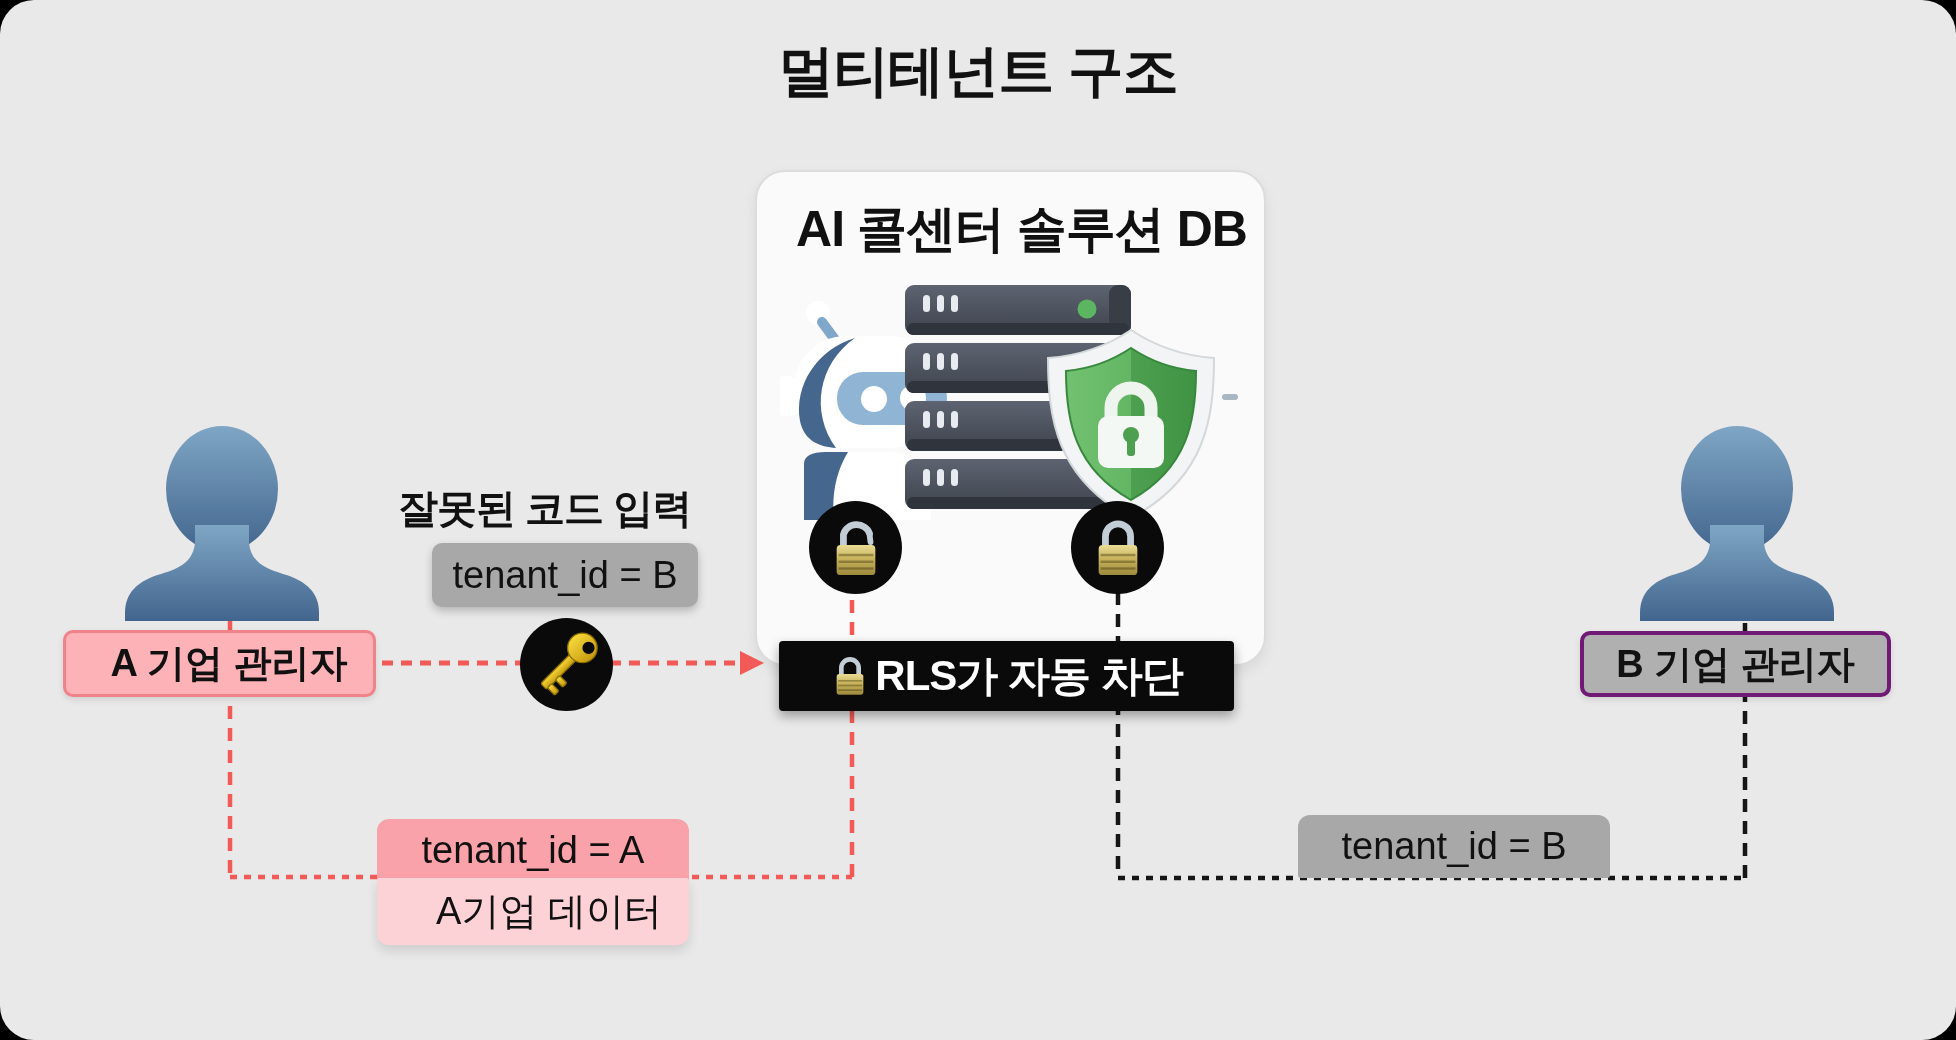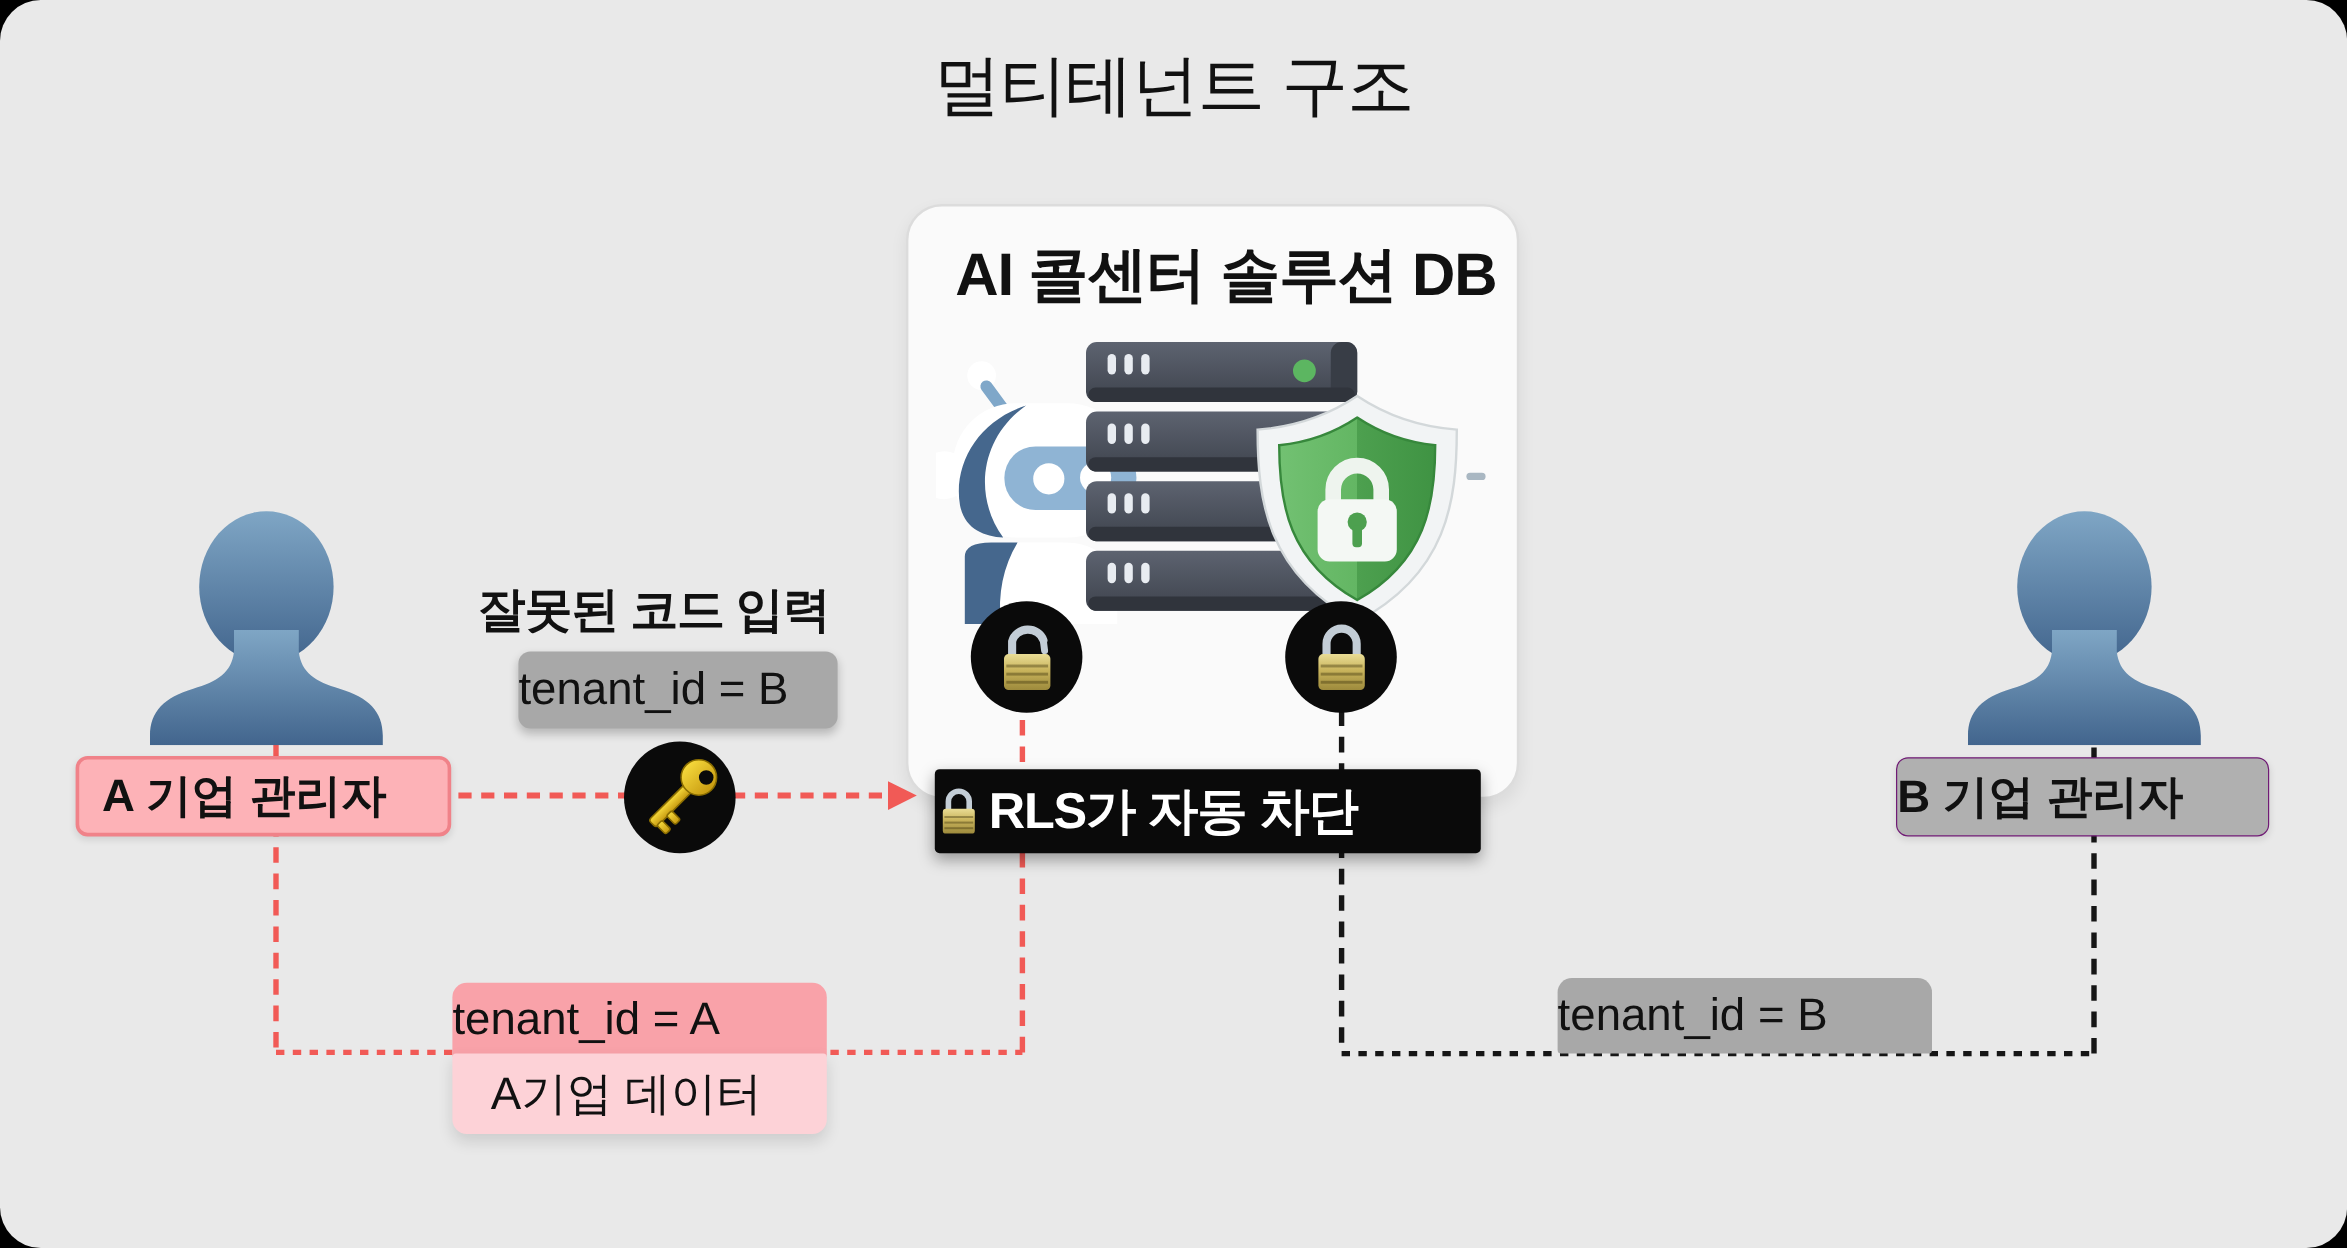--- a/index.html
+++ b/index.html
@@ -6,32 +6,32 @@
     --canvas:#e9e9e9; --accent-red:#f15a56; --line-black:#161616;
     --pink-label:#fdb2b7; --pink-label-border:#f08289; --pink-strong:#f9a2a9;
     --pink-light:#fdd2d7; --gray-label:#b0b0b0; --gray-box:#a8a8a8;
     --light-box:#f6f6f6; --banner-bg:#0a0a0a;
   }
   html,body{margin:0;padding:0;background:#000;}
   body{font-family:"Liberation Sans","DejaVu Sans",sans-serif;color:#111;}
   #stage{position:relative;width:1956px;height:1040px;overflow:hidden;background:#000;}
   #card{position:absolute;inset:0;background:var(--canvas);border-radius:34px;}
   .abs{position:absolute;}
-  .title{left:0;top:34px;width:1956px;text-align:center;font-size:56px;font-weight:400;letter-spacing:-1px;z-index:4;}
+  .title{left:0;top:34px;width:1956px;text-align:center;font-size:56px;font-weight:700;letter-spacing:-1px;z-index:4;}
   .db-box{left:755px;top:170px;width:507px;height:492px;background:#fafafa;border:2px solid #dcdcdc;
           border-radius:30px;box-shadow:0 6px 14px rgba(0,0,0,0.07);z-index:1;}
   .db-title{left:768px;top:196px;width:507px;text-align:center;font-size:50px;font-weight:600;z-index:2;letter-spacing:-1px;}
   .icon-layer{z-index:2;}
   #connectors{position:absolute;left:0;top:0;z-index:3;}
-  .badge{display:flex;align-items:center;justify-content:flex-start;z-index:4;box-sizing:border-box;}
+  .badge{display:flex;align-items:center;justify-content:center;z-index:4;box-sizing:border-box;}
   .label-a{left:63px;top:630px;width:313px;height:67px;background:var(--pink-label);
            border:3px solid var(--pink-label-border);border-radius:10px;font-size:38px;font-weight:600;
            box-shadow:0 3px 6px rgba(0,0,0,0.10);padding-left:19px;}
   .label-b{left:1580px;top:631px;width:311px;height:66px;background:var(--gray-label);
-           border:1px solid #701a75;border-radius:10px;font-size:38px;font-weight:600;
+           border:4px solid #701a75;border-radius:10px;font-size:38px;font-weight:600;
            box-shadow:0 3px 6px rgba(0,0,0,0.10);}
   .wrong-code{left:398px;top:481px;width:332px;text-align:left;font-size:40px;font-weight:600;z-index:4;letter-spacing:-1px;}
   .tenant-b-top{left:432px;top:543px;width:266px;height:64px;background:var(--gray-box);border-radius:10px;
                 font-size:38px;font-weight:500;box-shadow:0 4px 8px rgba(0,0,0,0.22);}
   .circle{border-radius:50%;background:#0a0a0a;display:flex;align-items:center;justify-content:center;z-index:4;}
   .key-circle{left:520px;top:618px;width:93px;height:93px;}
   .lock-left{left:809px;top:501px;width:93px;height:93px;}
   .lock-right{left:1071px;top:501px;width:93px;height:93px;}
   .banner{left:779px;top:641px;width:455px;height:70px;background:var(--banner-bg);border-radius:4px;
           box-shadow:0 5px 12px rgba(0,0,0,0.35);color:#fff;font-size:42px;font-weight:700;gap:5px;letter-spacing:-1px;}

